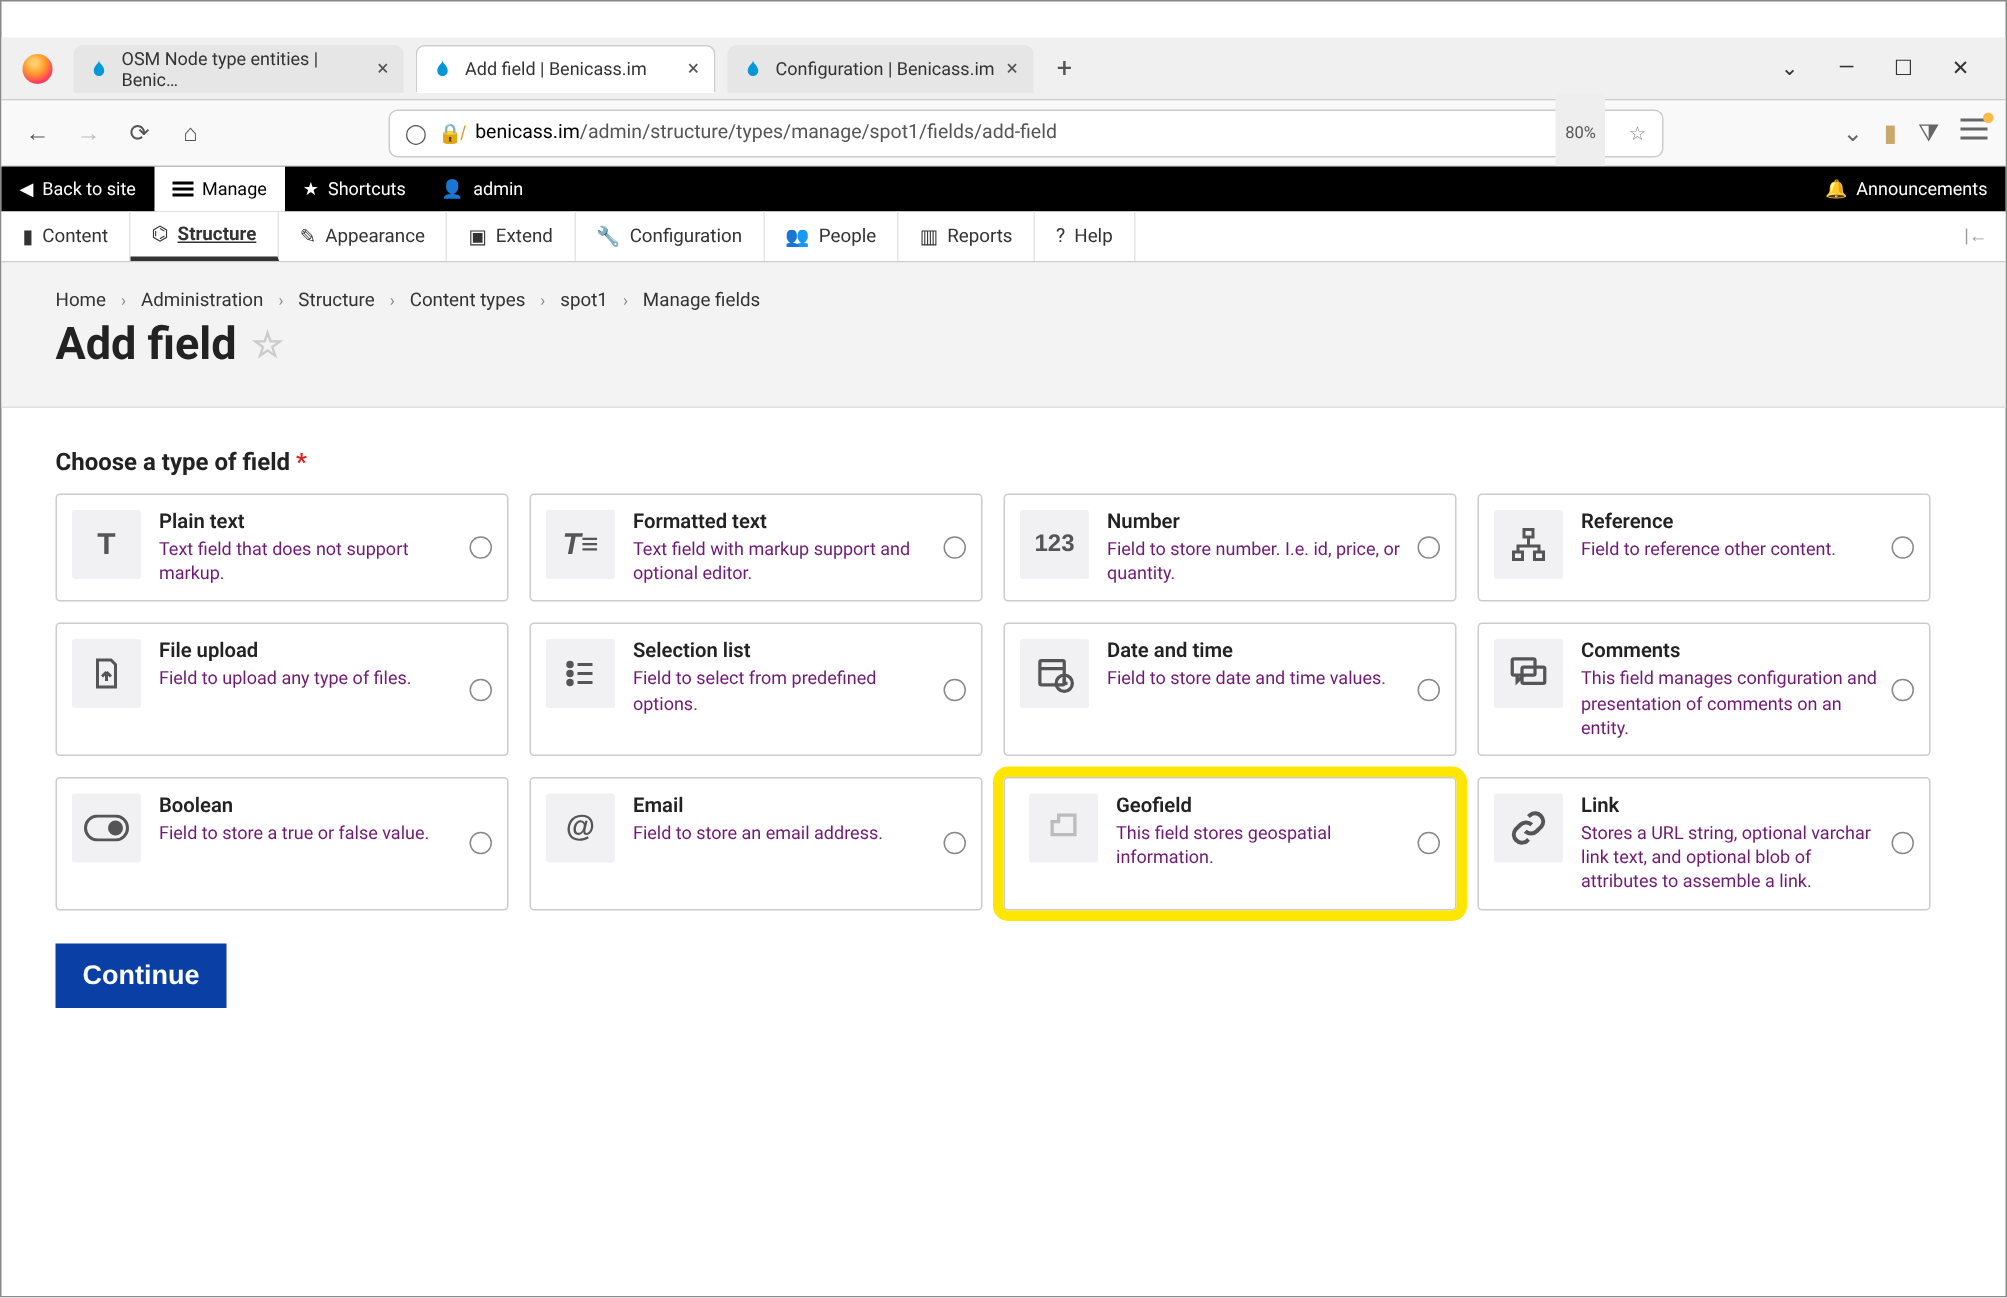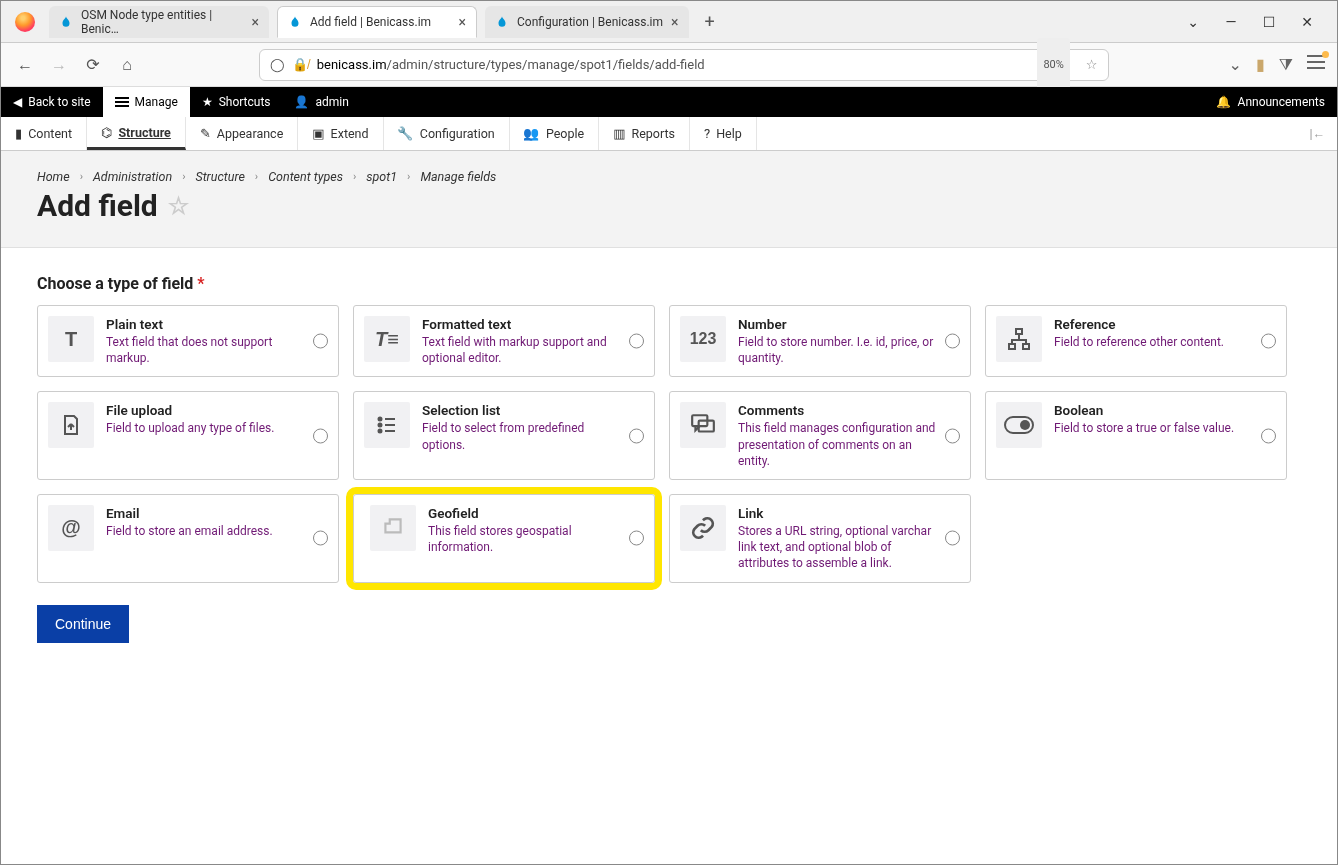--- a/index.html
+++ b/index.html
@@ -1,20 +1,20 @@
 <!DOCTYPE html>
 <html><head>
 <meta charset="utf-8">
 <style>
 * { margin: 0; padding: 0; box-sizing: border-box; }
 body { font-family: -apple-system, BlinkMacSystemFont, "Segoe UI", Roboto, sans-serif; font-size: 14px; color: #222; background: #fff; overflow: hidden; }
 .window { width: 1338px; height: 865px; border: 1px solid #888; display: flex; flex-direction: column; background:#fff; }
 
 
-.tab-strip { display: flex; align-items: center; height: 42px; background: #f0f0f0; padding: 0 8px; gap: 8px; border-bottom: 1px solid #ccc; }
+.tab-strip { display: flex; align-items: center; height: 42px; background: #f0f0f0; padding: 0 8px; gap: 8px; border-bottom: 1px solid #ccc; margin-top: 24px; }
 .ff-logo { width: 20px; height: 20px; background: radial-gradient(circle at 40% 30%, #ffcf6d 10%, #ff9a2b 40%, #ff3e5f 70%); border-radius: 50%; margin: 0 6px; }
 .tab { display:flex; align-items:center; gap:8px; padding: 6px 10px; border-radius: 6px 6px 0 0; height: 32px; min-width: 200px; max-width: 220px; font-size: 12px; color:#333; }
 .tab.active { background:#fff; border:1px solid #ccc; border-bottom:1px solid #fff; }
 .tab:not(.active){ background:#e6e6e6; }
 .tab .dlogo { width:14px; height:14px; }
 .tab .dlogo svg { width:14px;height:14px; }
 .tab .close { margin-left:auto; color:#555; font-size:14px; line-height:1; cursor:pointer; }
 .tab-add { font-size:18px; color:#555; padding:0 8px; }
 .tab-strip .right-ctls { margin-left:auto; display:flex; gap:18px; padding-right:12px; color:#333; font-size:14px; }
 .win-btn { width:20px; text-align:center; }
@@ -45,38 +45,38 @@
 .menu-bar { background:#fff; display:flex; align-items:center; height:34px; border-bottom:1px solid #ccc; font-size:12.5px; }
 .menu-item { display:flex; align-items:center; gap:6px; padding:0 14px; height:100%; border-right:1px solid #e5e5e5; cursor:pointer; color:#333; }
 .menu-item.active { border-bottom:3px solid #333; }
 .menu-item.active span:last-child { text-decoration:underline; font-weight:700; }
 .menu-bar .collapse { margin-left:auto; padding:0 12px; color:#999; }
 
 
 .header-region { background:#f3f3f3; padding:18px 36px 24px; border-bottom:1px solid #e0e0e0; }
 .breadcrumb { font-size:12.5px; color:#333; display:flex; gap:10px; align-items:center; flex-wrap:wrap; margin-bottom:4px; }
 .breadcrumb .sep { color:#888; font-size:11px; }
-.breadcrumb a { color:#333; text-decoration:none;font-style:italic; }
+.breadcrumb a { color:#333; text-decoration:none; }
 .page-title { font-size:30px; font-weight:700; display:flex; align-items:center; gap:10px; }
 .page-title .star { color:#ccc; font-size:24px; }
 
 
 .content { padding:26px 36px; }
 .legend-label { font-size:16px; font-weight:700; margin-bottom:12px; }
 .legend-label .req { color:#d72222; }
 .field-grid { display:grid; grid-template-columns: repeat(4, 302px); gap:14px; }
 .field-card { border:1px solid #ccc; border-radius:3px; padding:10px; display:flex; gap:12px; align-items:flex-start; position:relative; min-height:62px; background:#fff; }
 .field-card .icon-box { width:46px; height:46px; background:#f1f1f3; display:flex; align-items:center; justify-content:center; border-radius:2px; flex-shrink:0; }
 .field-card .txt { flex:1; padding-right:22px; font-size:12px; }
 .field-card .fname { font-weight:600; font-size:13.5px; color:#222; margin-bottom:2px; }
 .field-card .fdesc { color:#701a75; line-height:1.35; }
 .field-card .radio { position:absolute; top:50%; right:10px; transform:translateY(-50%); width:15px; height:15px; border:1.5px solid #888; border-radius:50%; }
 .highlight-wrap { outline:7px solid #ffe600;padding-left:16px; }
 
-.continue-btn { margin-top:22px; background:#0a3fa6; color:#fff; border:none; padding:11px 18px; font-size:14px; font-weight:400; cursor:pointer; }
+.continue-btn { margin-top:22px; background:#0a3fa6; color:#fff; border:none; padding:11px 18px; font-size:18px; font-weight:700; cursor:pointer; }
 
 
 .ico { font-size:20px; color:#555; font-weight:700; font-family: "Segoe UI", sans-serif; }
 .ico-sm { font-size:13px; }
 svg { display:block; }
 </style>
 </head>
 <body>
 
 <div class="window">
@@ -318,20 +318,37 @@
               </g>
             </svg>
           </div>
         <div class="txt">
             <div class="fname">Selection list</div>
             <div class="fdesc">Field to select from predefined options.</div>
           </div>
         <span class="radio"></span>
       </label>
 
+      <label class="field-card">
+        <div class="icon-box">
+            <svg width="26" height="26" viewBox="0 0 24 24">
+              <g fill="none" stroke="#555" stroke-width="2">
+                <rect x="3" y="4" width="15" height="15" rx="1"></rect>
+                <line x1="3" y1="9" x2="18" y2="9"></line>
+                <circle cx="18" cy="18" r="5"></circle>
+                <path d="M18 15v3h2"></path>
+              </g>
+            </svg>
+          </div>
+        <div class="txt">
+            <div class="fname">Date and time</div>
+            <div class="fdesc">Field to store date and time values.</div>
+          </div>
+        <span class="radio"></span>
+      </label>
 
       <label class="field-card">
         <div class="icon-box">
             <svg width="26" height="26" viewBox="0 0 24 24">
               <g fill="none" stroke="#555" stroke-width="2">
                 <rect x="2" y="3" width="14" height="10" rx="1"></rect>
                 <path d="M5 13v4l4-4"></path>
                 <rect x="8" y="8" width="14" height="10" rx="1"></rect>
               </g>
             </svg>

